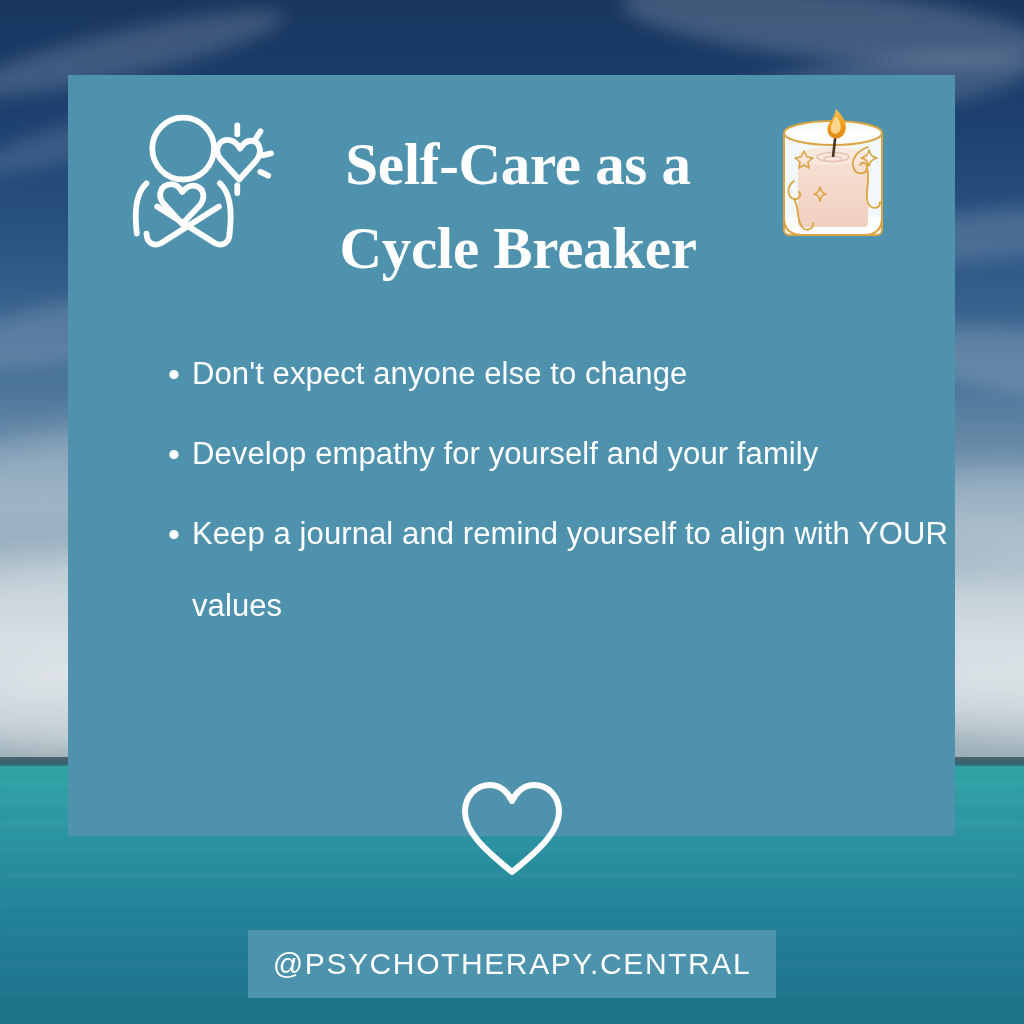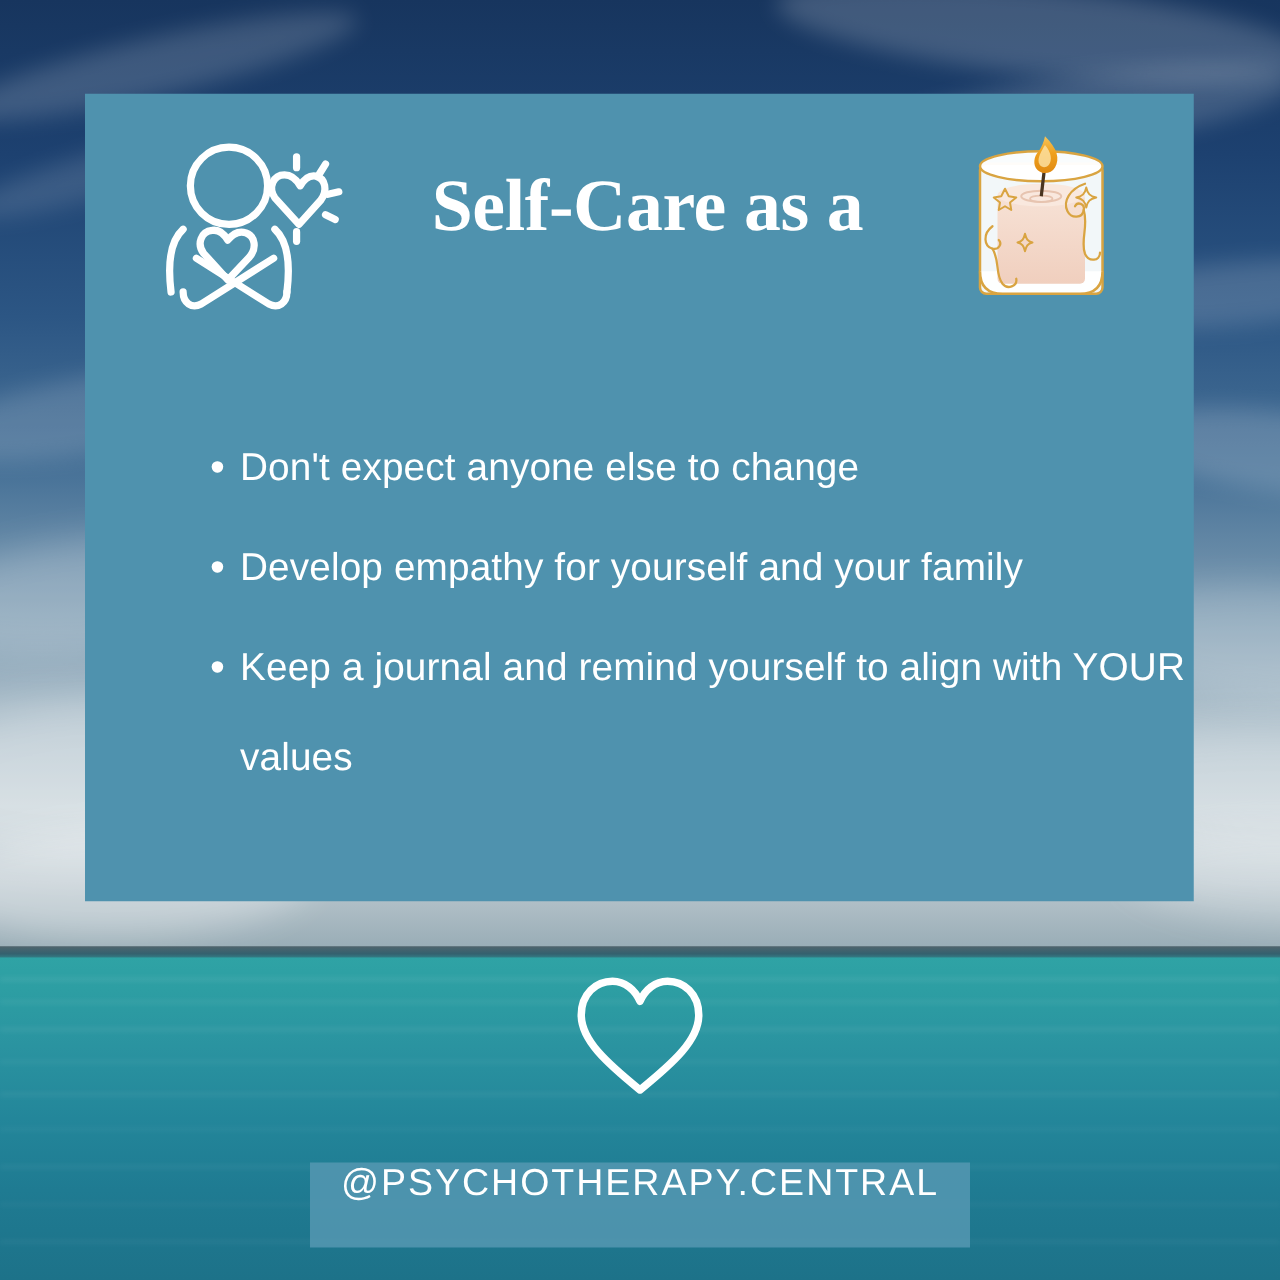--- a/index.html
+++ b/index.html
@@ -78,21 +78,21 @@
     position:absolute; left:0; width:1024px;
     background:rgba(255,255,255,0.16);
     filter:blur(2.2px);
     height:3px;
   }
 
   
   #card {
     position:absolute;
     left:68px; top:75px;
-    width:887px; height:646px;
+    width:887px; height:761px;
     background:#4f92ae;
   }
 
   
   .hdr-self-icon {
     position:absolute; left:62px; top:35px;
     width:145px; height:140px;
   }
   .hdr-candle {
     position:absolute; left:700px; top:32px;
@@ -149,20 +149,21 @@
     width:110px; height:100px;
   }
 
   
   #handle-bar {
     position:absolute;
     left:248px; top:930px;
     width:528px; height:68px;
     background:rgba(83,150,176,0.88);
     display:flex;
+    align-items:center;
     justify-content:center;
   }
   #handle-text {
     color:#ffffff;
     font-family:"Liberation Sans", sans-serif;
     font-size:30px;
     font-weight:400;
     letter-spacing:1.6px;
     white-space:nowrap;
   }
@@ -225,20 +226,21 @@
         <path d="M111 16 L111 25"></path>
         <path d="M135 22 L130 30"></path>
         <path d="M146 45 L137 47"></path>
         <path d="M143 68 L135 64"></path>
         <path d="M111 86 L111 78"></path>
       </svg>
     </div>
 
     <div id="title">
       <div>Self-Care as a</div>
+      <div>Cycle Breaker</div>
     </div>
 
     <div class="hdr-candle">
       <svg viewBox="0 0 130 140" width="130" height="140">
         <defs>
           <linearGradient id="flameGrad" x1="0" y1="0" x2="0" y2="1">
             <stop offset="0%" stop-color="#f5c45b"></stop>
             <stop offset="45%" stop-color="#f0a11e"></stop>
             <stop offset="100%" stop-color="#e08a12"></stop>
           </linearGradient>

